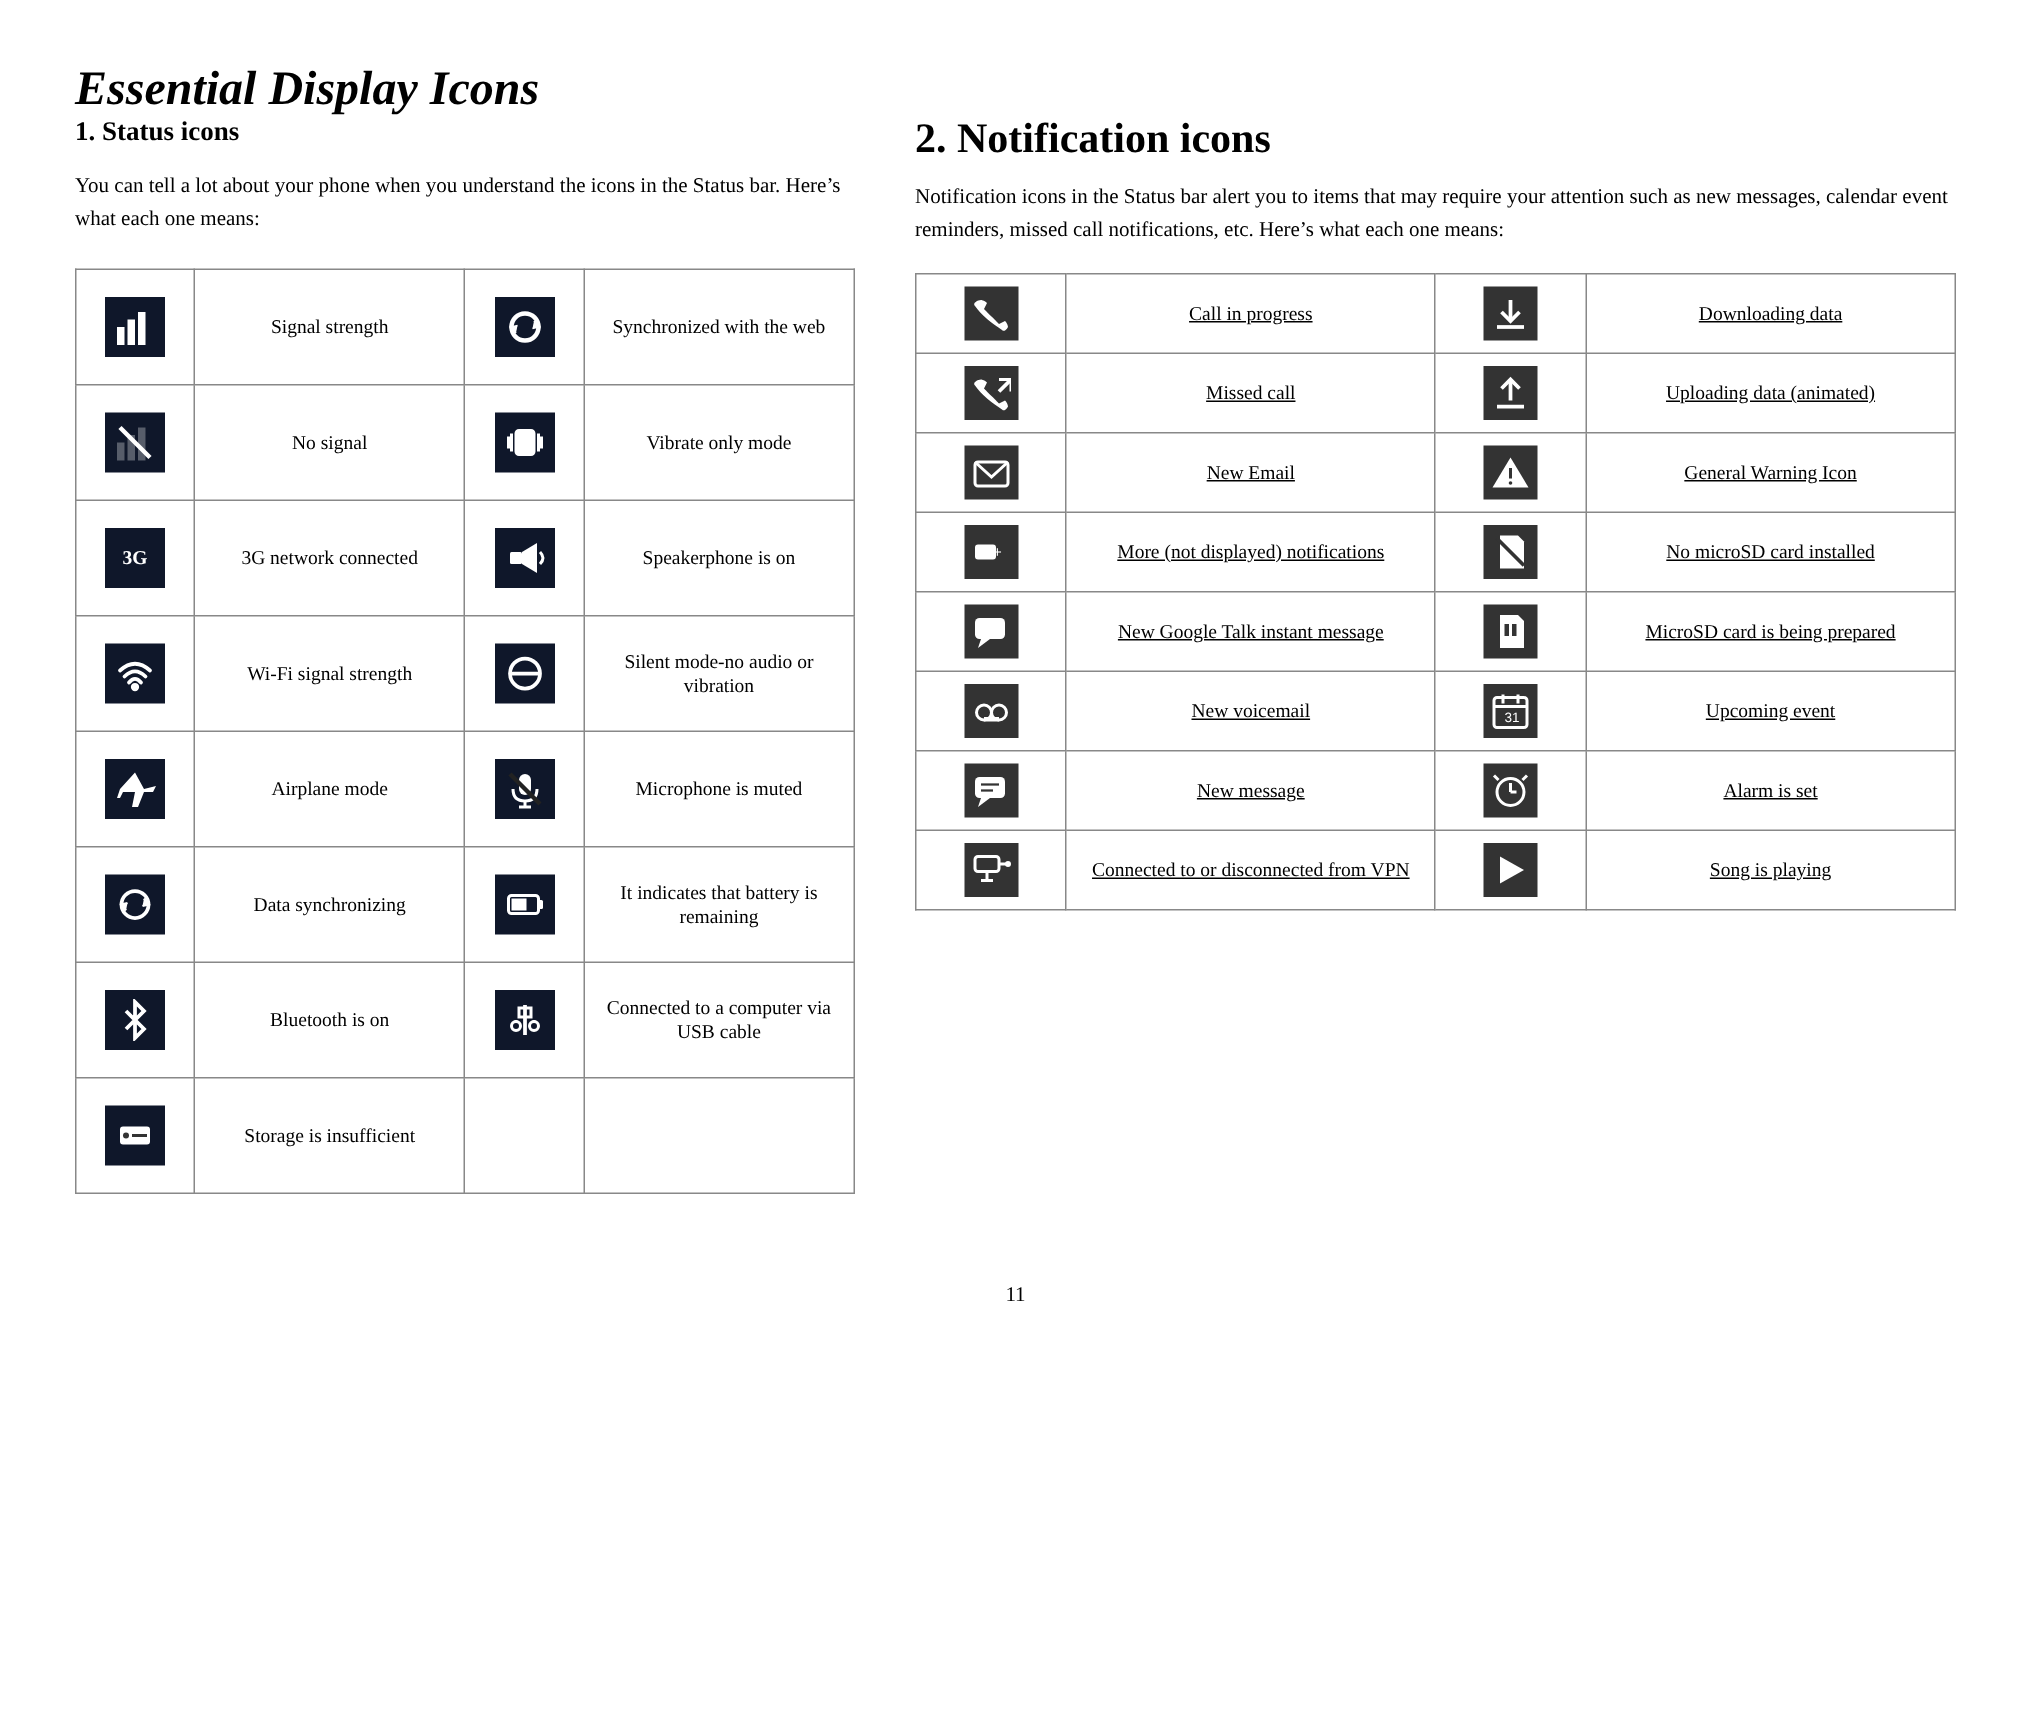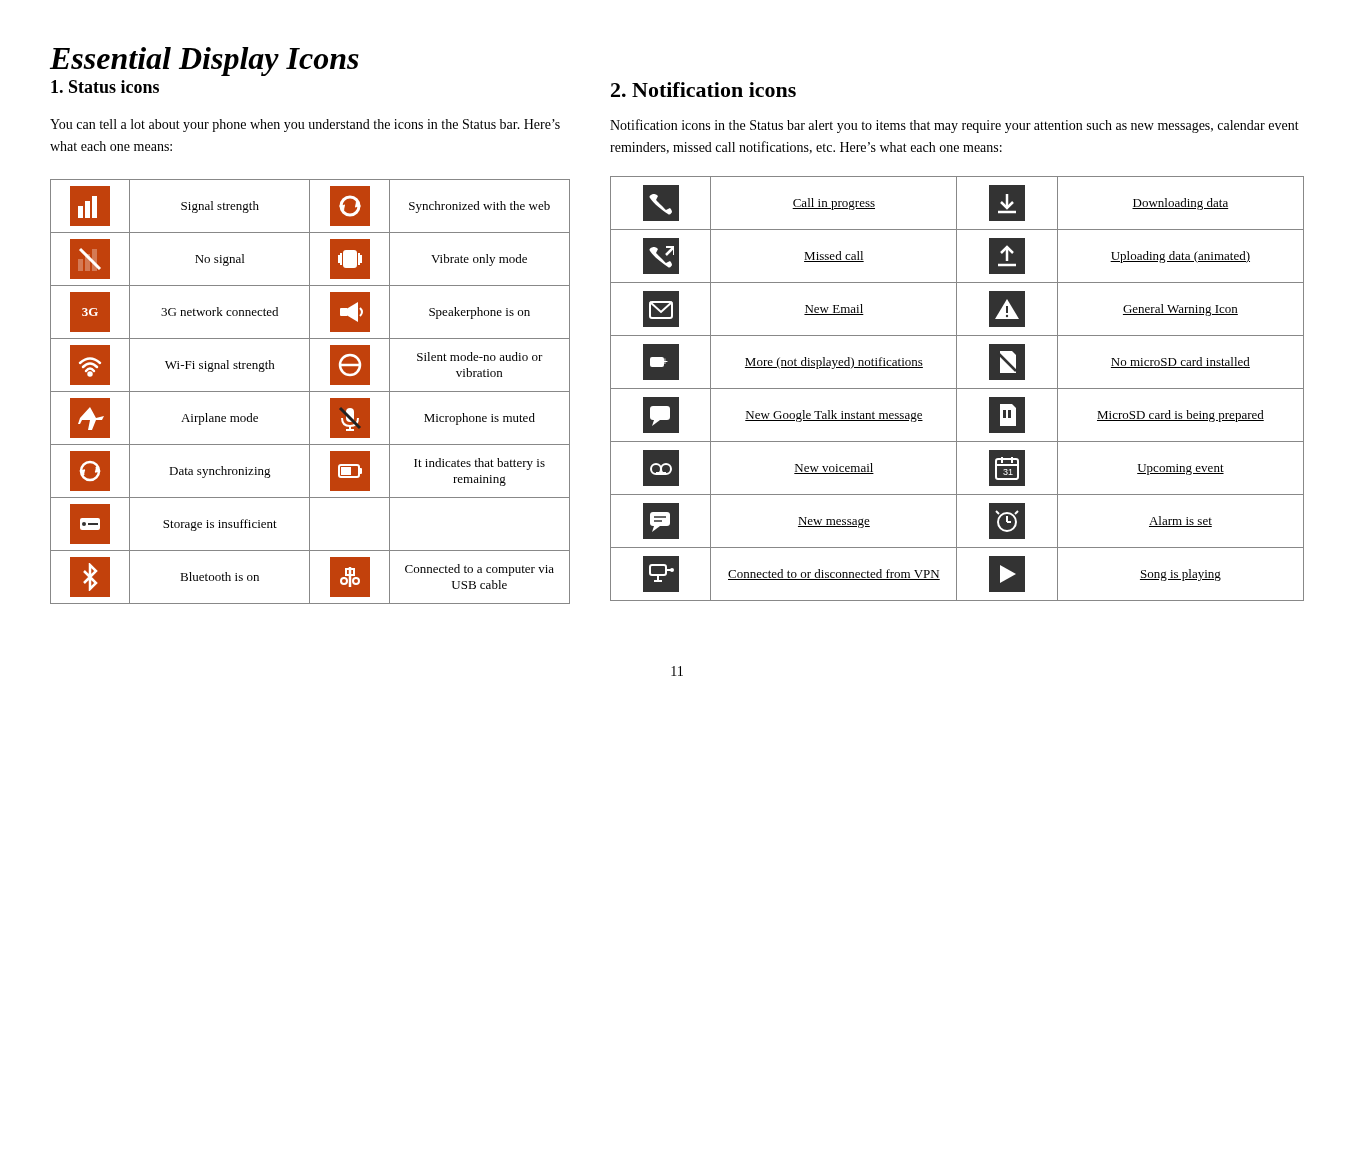--- a/index.html
+++ b/index.html
@@ -20,21 +20,21 @@
     }
     .right-col {
       flex: 1;
     }
     h1 {
       font-size: 32px;
       font-weight: bold;
       font-style: italic;
     }
     h2 {
-      font-size: 22px;
+      font-size: 28px;
       font-weight: bold;
       margin-bottom: 12px;
     }
     h3 {
       font-size: 18px;
       font-weight: bold;
       margin-bottom: 16px;
     }
     .intro-text {
       font-size: 14px;
@@ -43,36 +43,36 @@
       font-family: Liberation Serif, serif;
     }
     
     .status-table {
       border-collapse: collapse;
       width: 100%;
       font-size: 13px;
     }
     .status-table td {
       border: 1px solid #888;
-      padding: 6px 8px;
+      padding: 18px 8px;
       vertical-align: middle;
       text-align: center;
     }
     .status-table .icon-cell {
       width: 52px;
       background: #fff;
     }
     .status-table .label-cell {
       width: 130px;
       text-align: center;
     }
     .icon-box {
       width: 40px;
       height: 40px;
-      background: #c2410c;
+      background: #0f172a;
       display: inline-flex;
       align-items: center;
       justify-content: center;
       color: #fff;
       font-size: 18px;
     }
     .icon-box-sm {
       width: 36px;
       height: 36px;
       background: #333;
@@ -261,55 +261,55 @@
                   <rect x="5" y="10" width="10" height="8" fill="white"></rect>
                 </svg>
               </div>
             </td>
             <td class="label-cell">It indicates that battery is remaining</td>
           </tr>
 
           <tr>
             <td class="icon-cell">
               <div class="icon-box">
-                <svg width="28" height="28" viewBox="0 0 28 28" fill="white">
-                  <rect x="4" y="8" width="20" height="12" rx="2"></rect>
-                  <circle cx="8" cy="14" r="2" fill="#333"></circle>
-                  <line x1="12" y1="14" x2="22" y2="14" stroke="#333" stroke-width="2"></line>
-                </svg>
-              </div>
-            </td>
-            <td class="label-cell">Storage   is insufficient</td>
-            <td class="icon-cell"></td>
-            <td class="label-cell"></td>
-          </tr>
-
-          <tr>
-            <td class="icon-cell">
-              <div class="icon-box">
                 <svg width="28" height="28" viewBox="0 0 28 28" fill="none" stroke="white" stroke-width="2.5">
                   <polyline points="8,8 20,20 14,26 14,2 20,8 8,20"></polyline>
                 </svg>
               </div>
             </td>
             <td class="label-cell">Bluetooth is on</td>
             <td class="icon-cell">
               <div class="icon-box">
                 <svg width="28" height="28" viewBox="0 0 28 28" fill="white">
                   <line x1="14" y1="4" x2="14" y2="24" stroke="white" stroke-width="2.5"></line>
                   <rect x="10" y="6" width="8" height="6" fill="none" stroke="white" stroke-width="2"></rect>
                   <circle cx="8" cy="18" r="3" fill="none" stroke="white" stroke-width="2"></circle>
                   <circle cx="20" cy="18" r="3" fill="none" stroke="white" stroke-width="2"></circle>
                   <line x1="8" y1="14" x2="8" y2="15" stroke="white" stroke-width="2"></line>
                   <line x1="20" y1="14" x2="20" y2="15" stroke="white" stroke-width="2"></line>
                 </svg>
               </div>
             </td>
             <td class="label-cell">Connected to a computer via USB cable</td>
           </tr>
+
+          <tr>
+            <td class="icon-cell">
+              <div class="icon-box">
+                <svg width="28" height="28" viewBox="0 0 28 28" fill="white">
+                  <rect x="4" y="8" width="20" height="12" rx="2"></rect>
+                  <circle cx="8" cy="14" r="2" fill="#333"></circle>
+                  <line x1="12" y1="14" x2="22" y2="14" stroke="#333" stroke-width="2"></line>
+                </svg>
+              </div>
+            </td>
+            <td class="label-cell">Storage   is insufficient</td>
+            <td class="icon-cell"></td>
+            <td class="label-cell"></td>
+          </tr>
         </tbody>
       </table>
     </div>
 
     <div class="right-col">
       <h2>2. Notification icons</h2>
       <p class="notif-intro">Notification icons in the Status bar alert you to items that may require your attention such as new messages, calendar event reminders, missed call notifications, etc. Here’s what each one means:</p>
 
       <table class="notif-table">
         <tbody>

